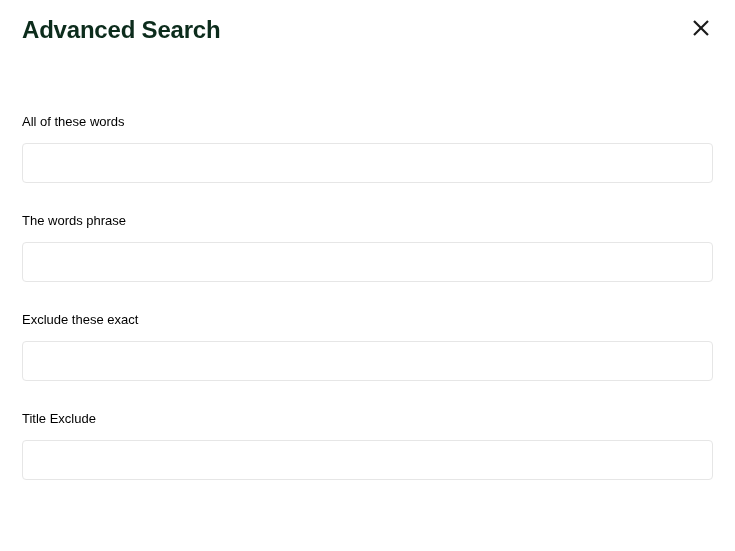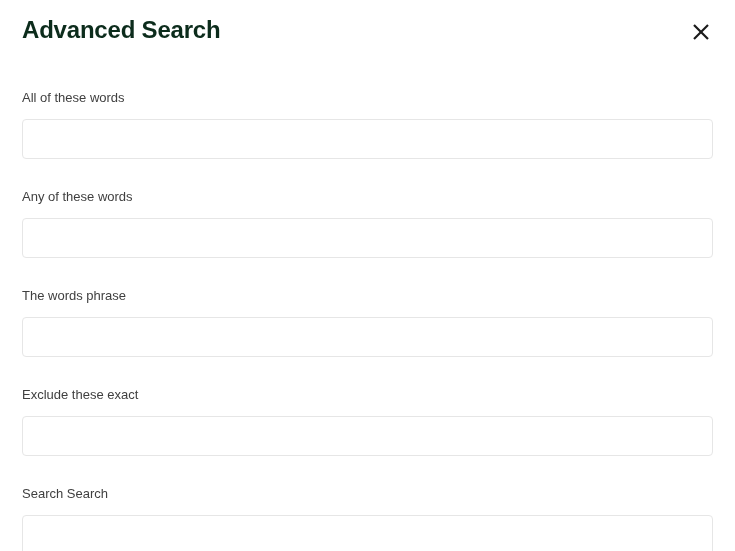--- a/index.html
+++ b/index.html
@@ -9,23 +9,23 @@
     font-family: -apple-system, BlinkMacSystemFont, "Segoe UI", Helvetica, Arial, sans-serif;
     background: #ffffff;
     color: #0a2a1a;
     overflow: hidden;
   }
   .container {
     padding: 16px 22px 0 22px;
   }
   .header {
     display: flex;
-    align-items: flex-end;
+    align-items: flex-start;
     justify-content: space-between;
-    margin-bottom: 46px;
+    margin-bottom: 70px;
   }
   .title {
     font-size: 24px;
     font-weight: 600;
     letter-spacing: -0.2px;
     color: #0c2c1c;
   }
   .close-btn {
     width: 24px;
     height: 24px;
@@ -43,21 +43,21 @@
     height: 18px;
     stroke: #1a1a1a;
     stroke-width: 2.2;
   }
   .field-group {
     margin-bottom: 30px;
   }
   .field-label {
     display: block;
     font-size: 13px;
-    color: #404040;
+    color: #000000;
     margin-bottom: 14px;
     font-weight: 400;
   }
   .text-input {
     width: 100%;
     height: 40px;
     border: 1px solid #e6e6e6;
     border-radius: 4px;
     padding: 0 12px;
     font-size: 14px;
@@ -79,33 +79,29 @@
         <line x1="16" y1="2" x2="2" y2="16"></line>
       </svg>
     </button>
   </div>
 
   <div class="field-group">
     <label class="field-label">All of these words</label>
     <input type="text" class="text-input" value="" style="">
   </div>
 
-  <div class="field-group">
-    <label class="field-label">Any of these words</label>
-    <input type="text" class="text-input" value="" style="">
-  </div>
 
   <div class="field-group">
     <label class="field-label">The words phrase</label>
     <input type="text" class="text-input" value="" style="">
   </div>
 
   <div class="field-group">
     <label class="field-label">Exclude these exact</label>
     <input type="text" class="text-input" value="" style="">
   </div>
 
   <div class="field-group">
-    <label class="field-label">Search Search</label>
+    <label class="field-label">Title Exclude</label>
     <input type="text" class="text-input" value="" style="">
   </div>
 
 </div>
 
 </body></html>

